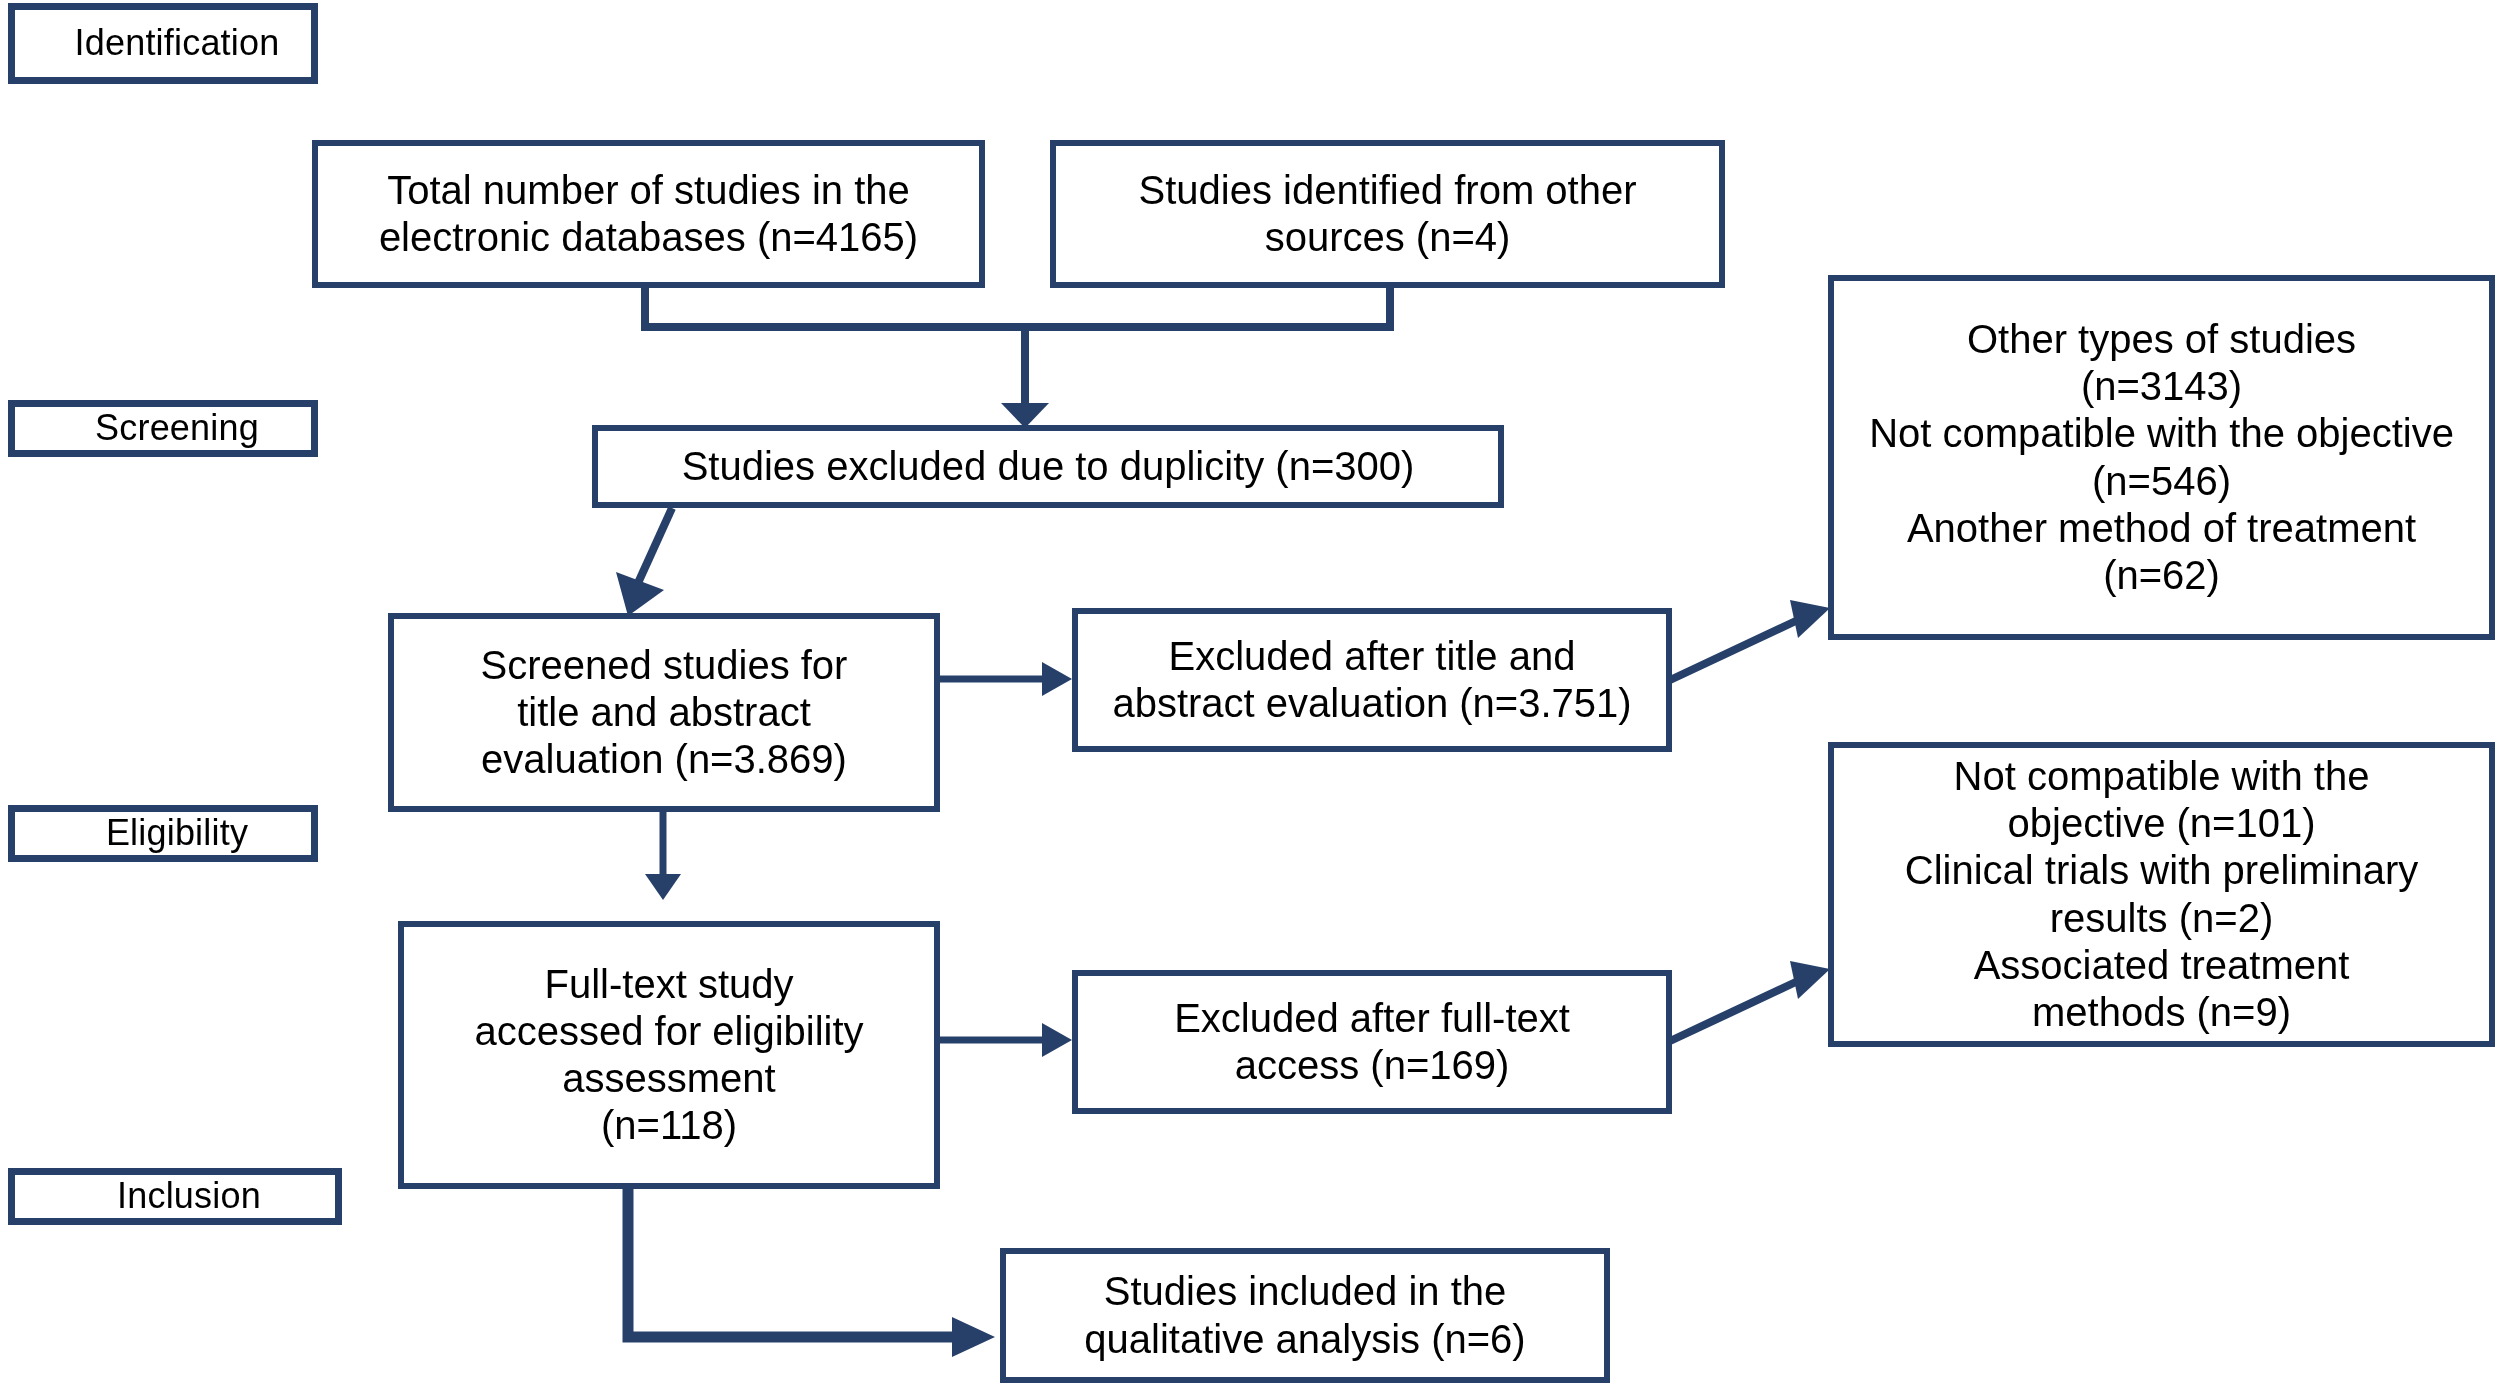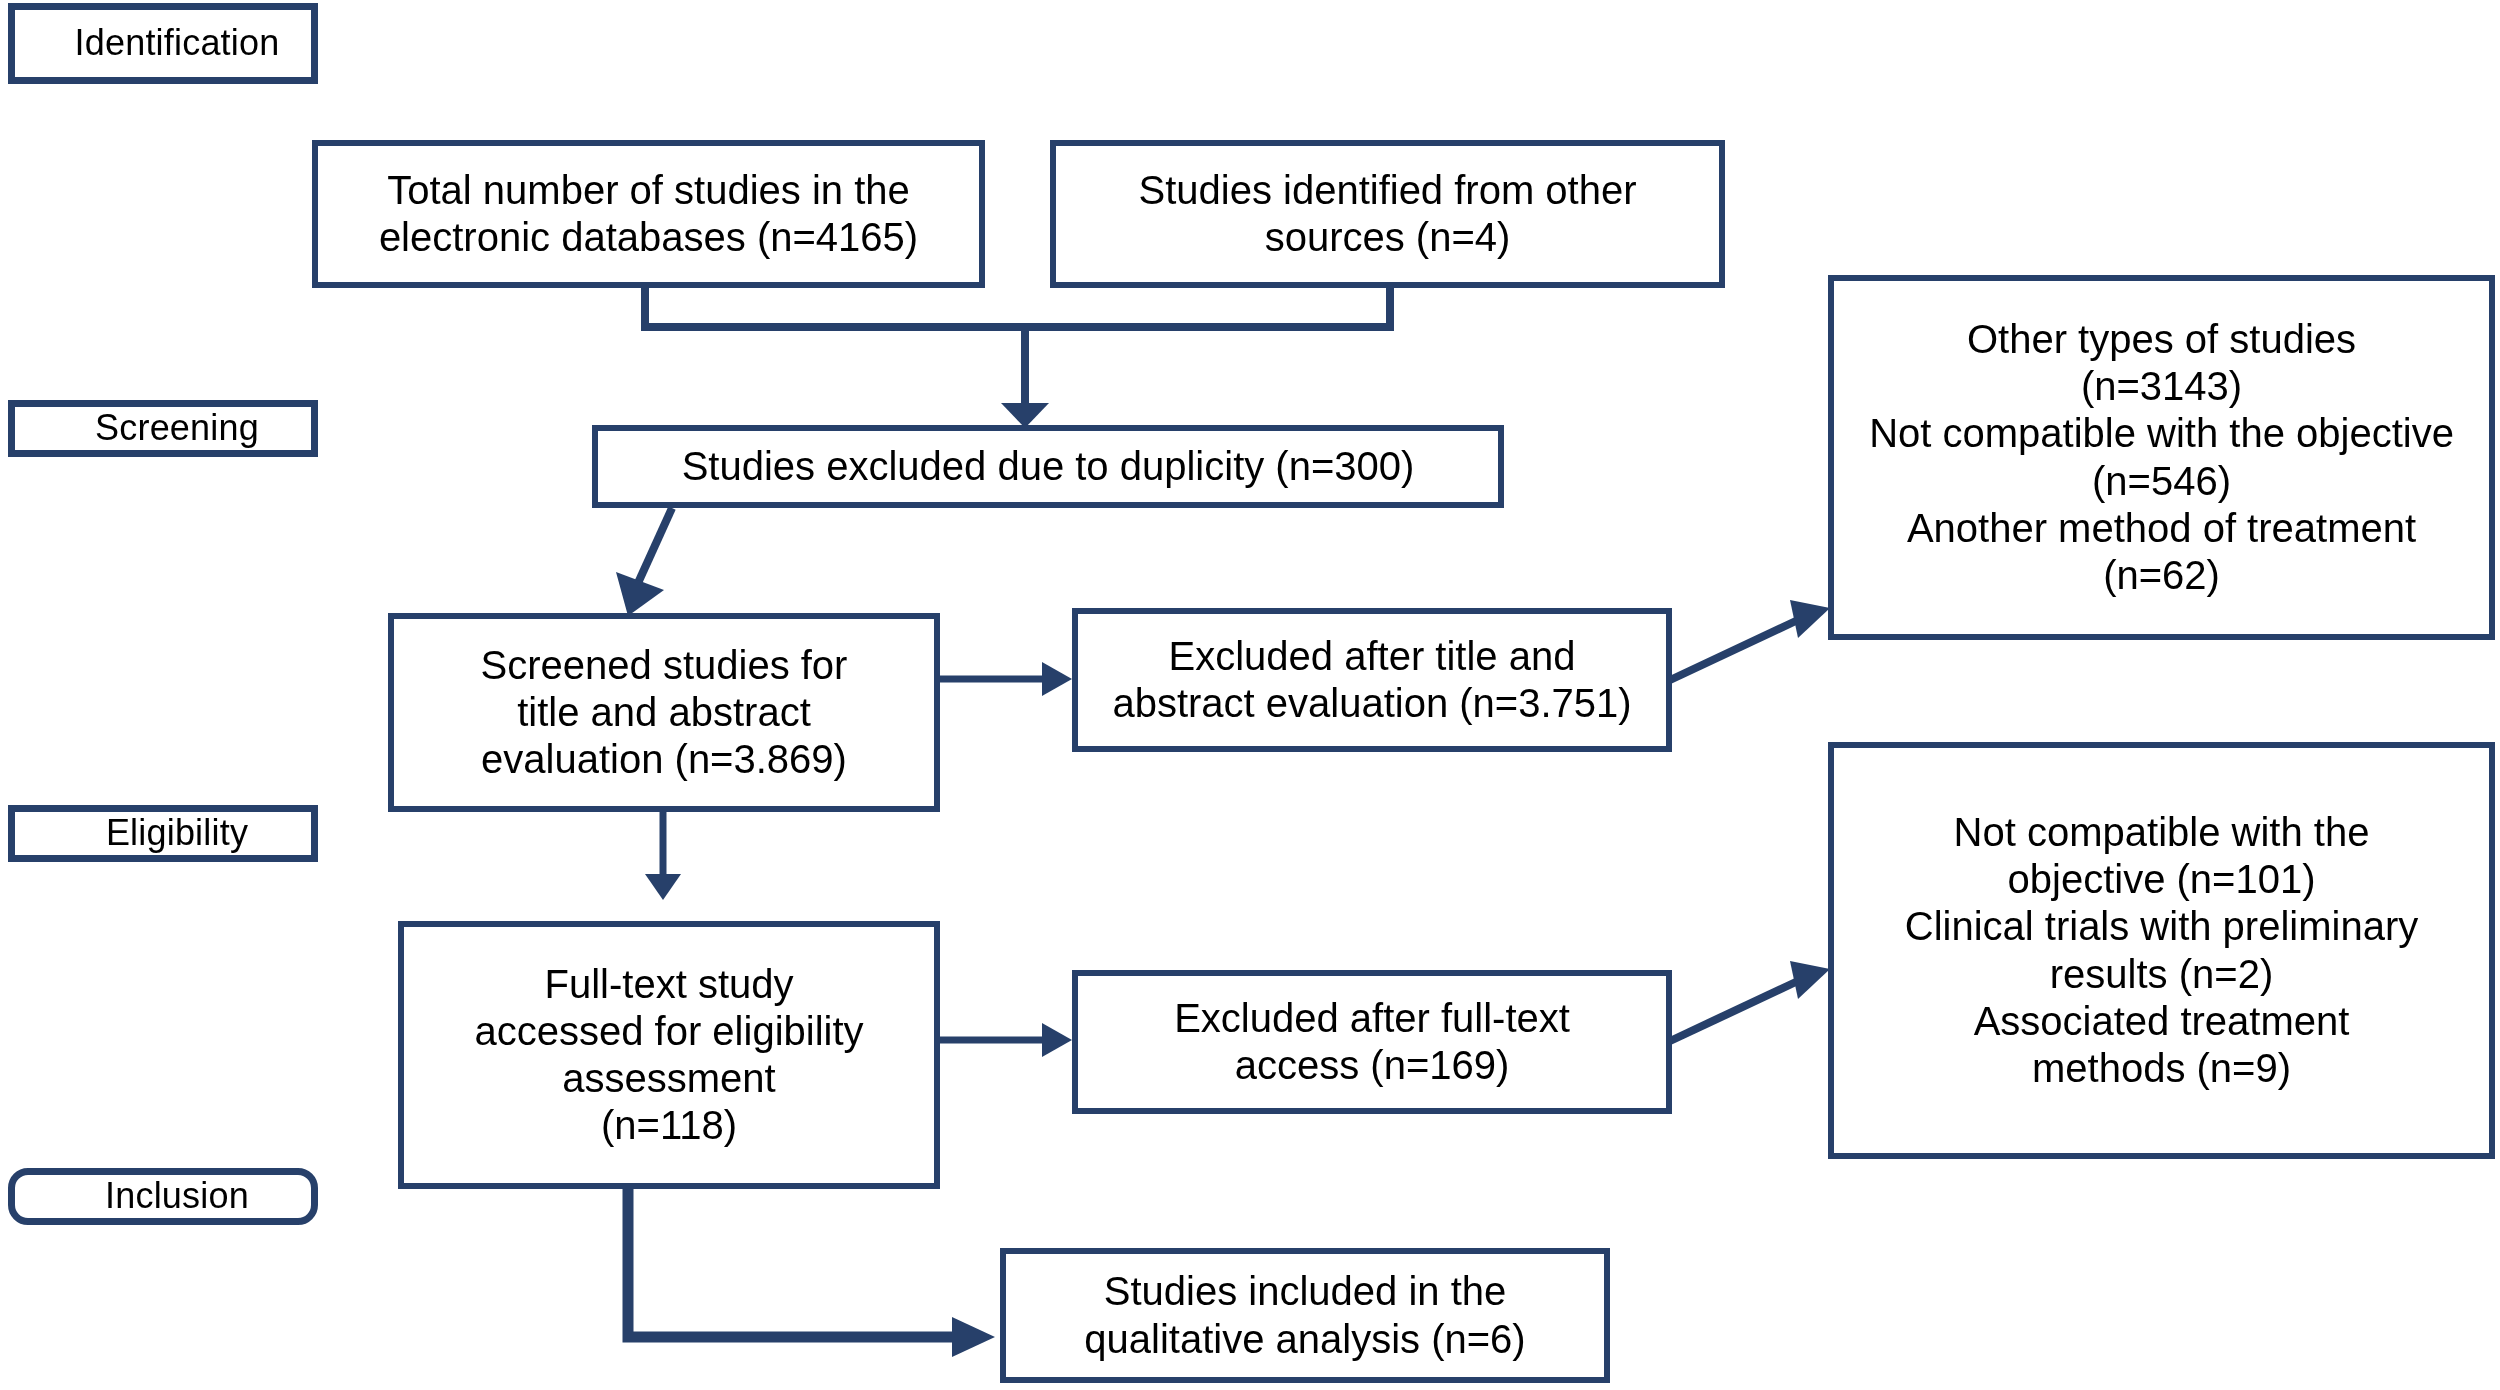--- a/index.html
+++ b/index.html
@@ -121,21 +121,21 @@
   </div>
 
   <div class="box stage-box" style="left:8px; top:400px; width:310px; height:57px;">
     <span>Screening</span>
   </div>
 
   <div class="box stage-box" style="left:8px; top:805px; width:310px; height:57px;">
     <span>Eligibility</span>
   </div>
 
-  <div class="box stage-box" style="left:8px; top:1168px; width:310px; height:57px;border-radius:20px;">
+  <div class="box stage-box" style="left:8px; top:1168px; width:334px; height:57px;">
     <span>Inclusion</span>
   </div>
 
   <div class="box flow-box" style="left:312px; top:140px; width:673px; height:148px;">
     <span>Total number of studies in the
 electronic databases (n=4165)</span>
   </div>
 
   <div class="box flow-box" style="left:1050px; top:140px; width:675px; height:148px;">
     <span>Studies identified from other
@@ -171,21 +171,21 @@
 accessed for eligibility
 assessment
 (n=118)</span>
   </div>
 
   <div class="box flow-box" style="left:1072px; top:970px; width:600px; height:144px;">
     <span>Excluded after full-text
 access (n=169)</span>
   </div>
 
-  <div class="box flow-box" style="left:1828px; top:742px; width:667px; height:417px;justify-content:center;">
+  <div class="box flow-box" style="left:1828px; top:742px; width:667px; height:305px;justify-content:center;">
     <span>Not compatible with the
 objective (n=101)
 Clinical trials with preliminary
 results (n=2)
 Associated treatment
 methods (n=9)</span>
   </div>
 
   <div class="box flow-box" style="left:1000px; top:1248px; width:610px; height:135px;">
     <span>Studies included in the

